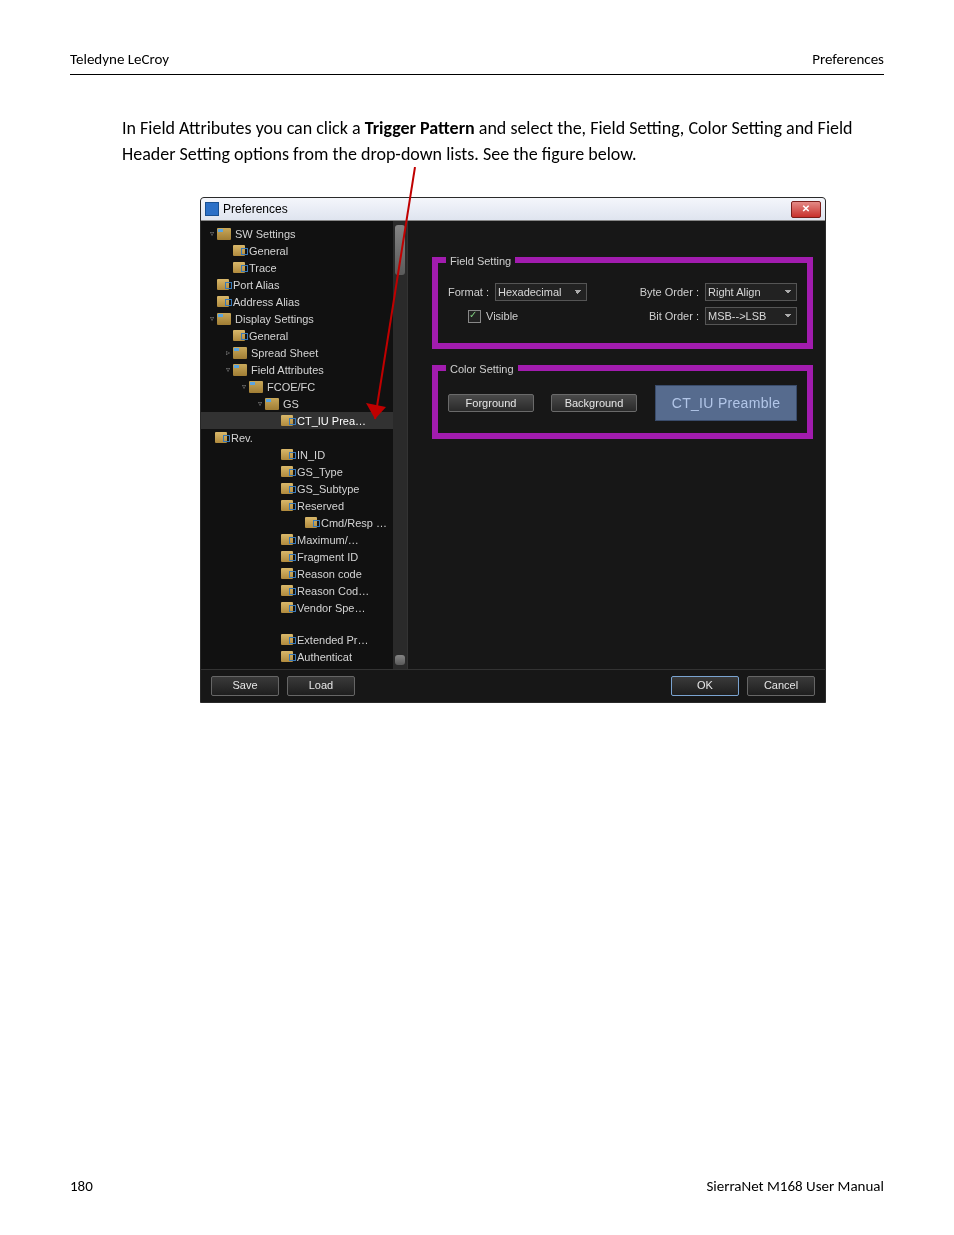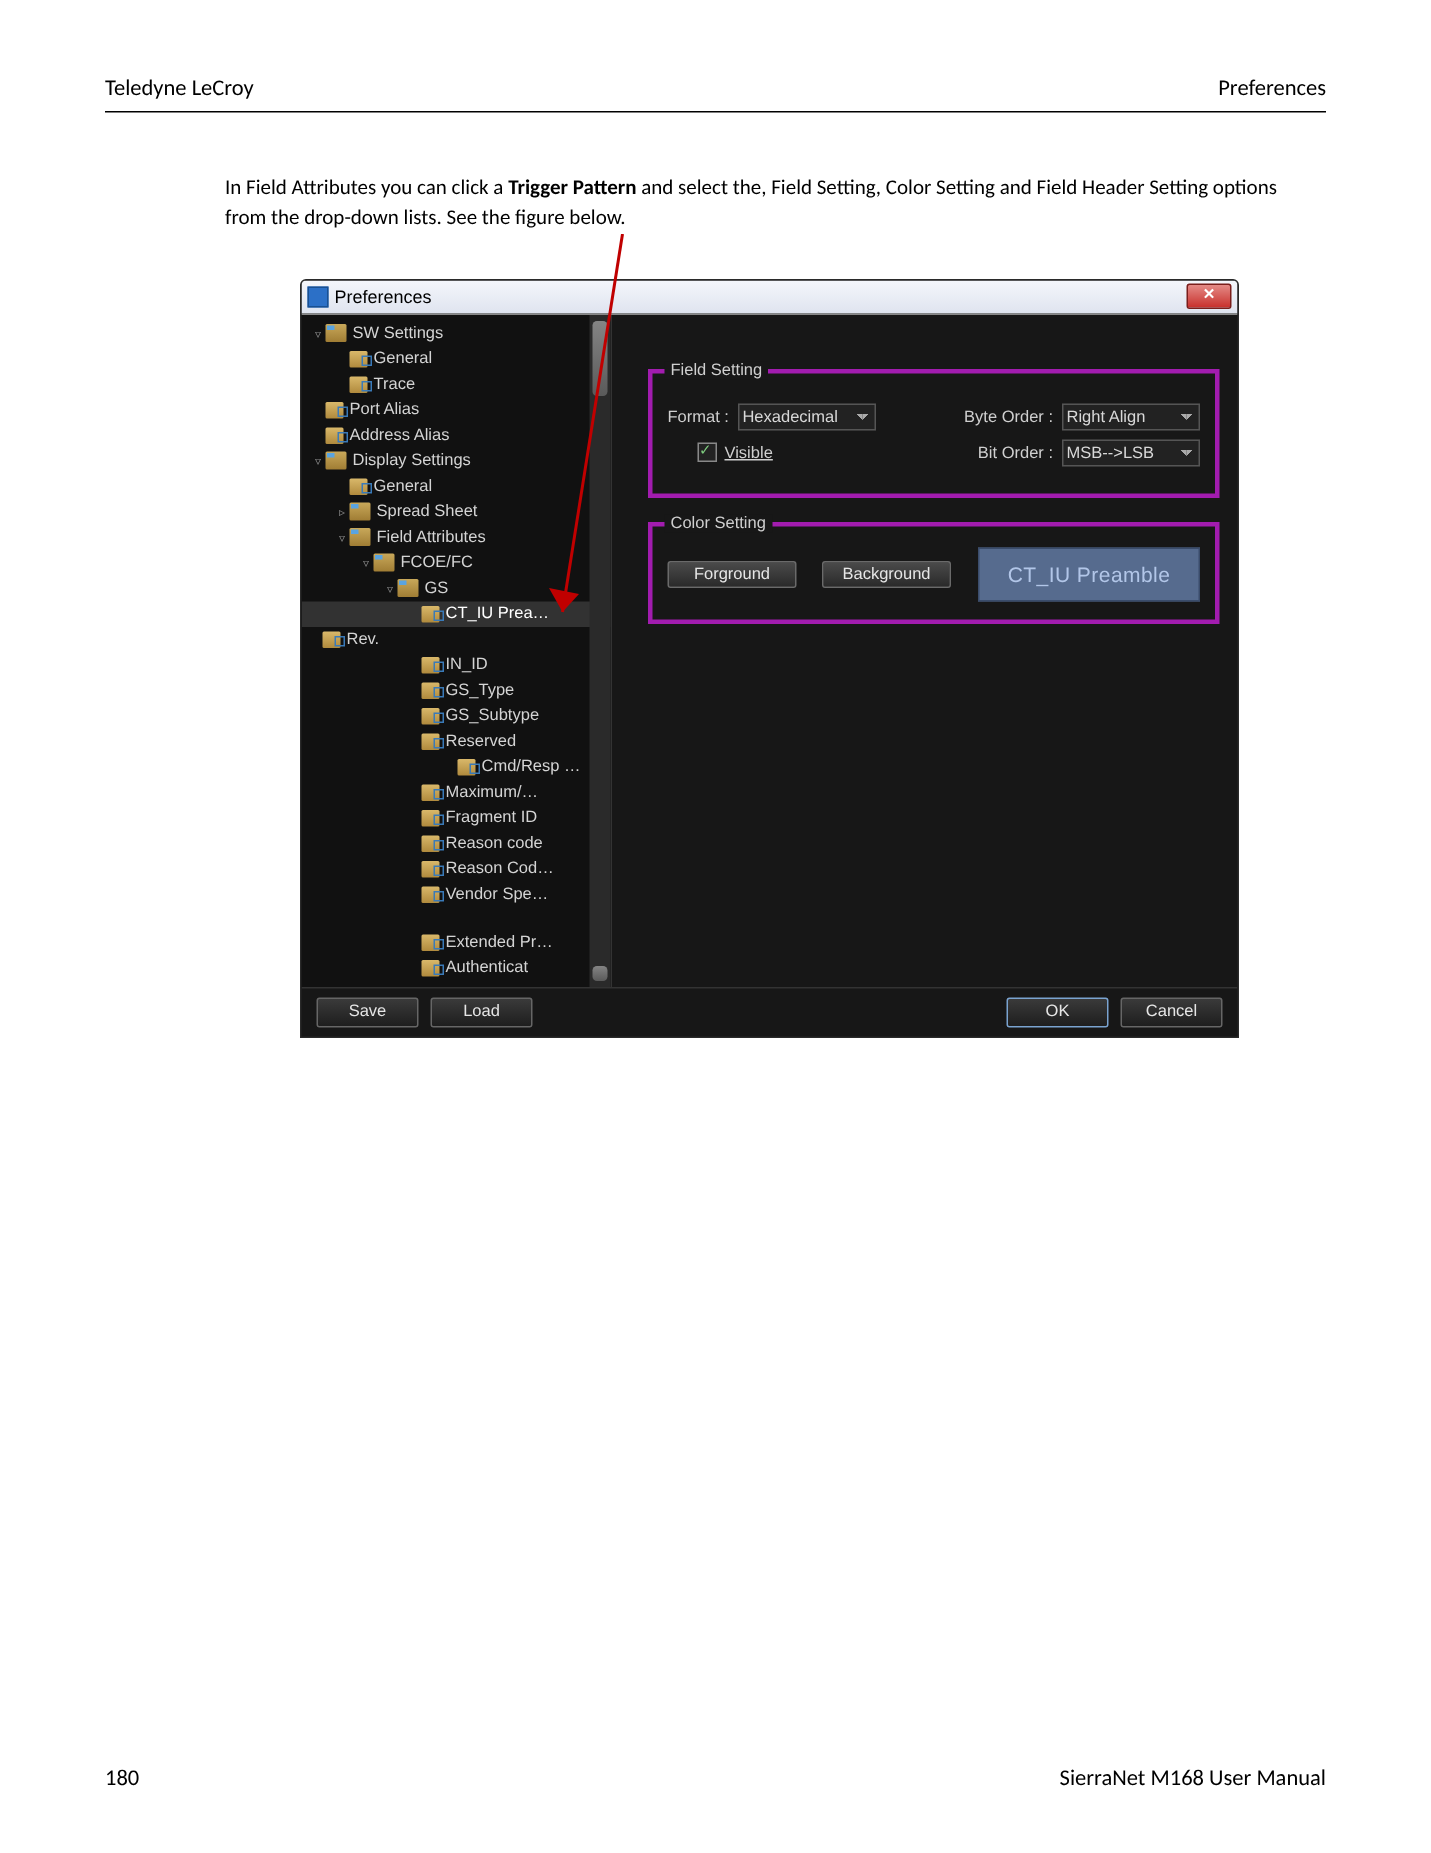--- a/index.html
+++ b/index.html
@@ -17,23 +17,23 @@
   }
   .header-row {
     display: flex;
     justify-content: space-between;
     font-size: 15px;
     padding-bottom: 6px;
     border-bottom: 1px solid #000;
     margin-bottom: 40px;
   }
   .body-text {
-    margin-left: 80px;
+    margin-left: 52px;
     margin-right: 10px;
-    font-size: 14px;
+    font-size: 18px;
     line-height: 1.45;
     margin-bottom: 30px;
   }
   .body-text b { font-weight: 700; }
 
   .screenshot-wrap {
     margin-left: 130px;
     position: relative;
     width: 630px;
   }
@@ -166,21 +166,21 @@
     background: linear-gradient(#848484,#5a5a5a);
     border-radius:3px;
   }
 
   
   .right-pane {
     flex: 1;
     padding: 36px 12px 12px 24px;
   }
   .group {
-    border: 3px solid #a21caf;
+    border: 6px solid #a21caf;
     position: relative;
     padding: 14px 10px 12px 10px;
     margin-bottom: 16px;
     color: #cfcfcf;
     font-size: 11px;
   }
   .group-title {
     position: absolute;
     top: -8px;
     left: 8px;
@@ -205,21 +205,21 @@
     height: 18px;
     padding: 0 2px;
     width: 92px;
     appearance: none;
     background-image: linear-gradient(45deg, transparent 50%, #aaa 50%), linear-gradient(135deg, #aaa 50%, transparent 50%);
     background-position: right 8px top 6px, right 4px top 6px;
     background-size: 4px 4px, 4px 4px;
     background-repeat: no-repeat;
   }
   .chk {
-    display:inline-flex; align-items:center; gap:5px;text-decoration:underline;
+    display:inline-flex; align-items:center; gap:5px;
   }
   .chk-box {
     width:11px; height:11px; border:1px solid #888; background:#222;
     display:inline-block; position:relative;
   }
   .chk-box.checked::after{
     content:"✓"; color:#7ecb7e; font-size:10px; position:absolute; left:0; top:-2px;
   }
 
   .color-body { display:flex; align-items:center; gap:18px; }

